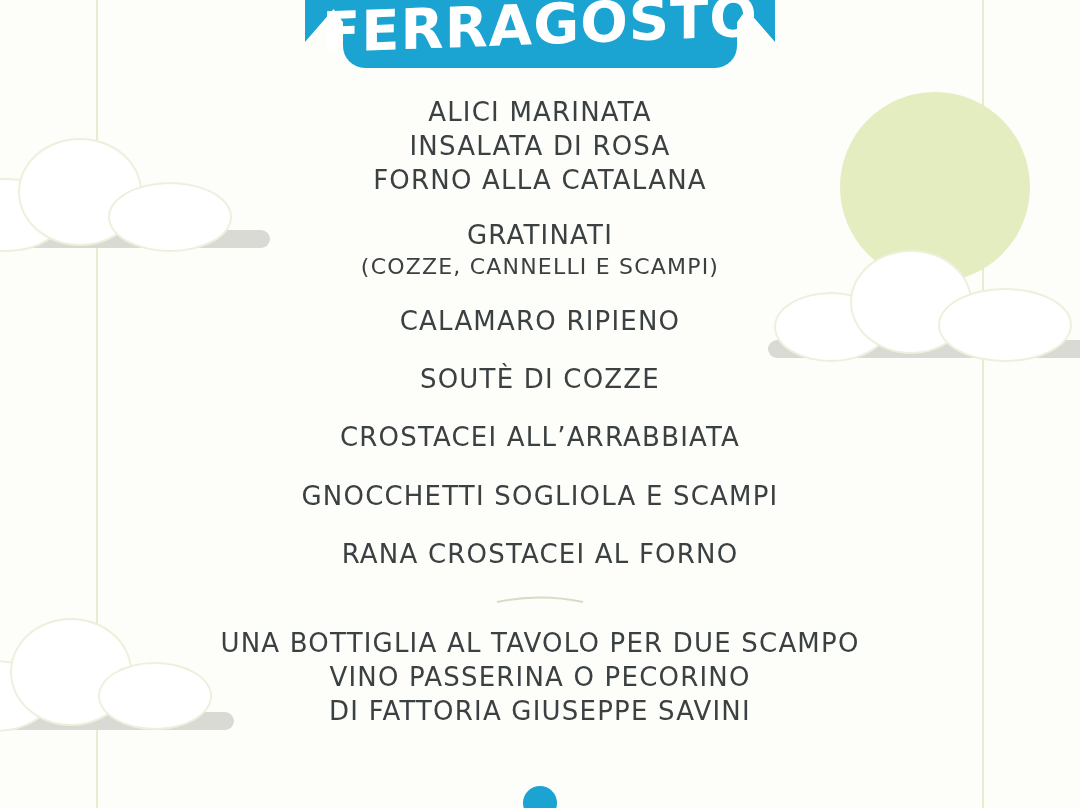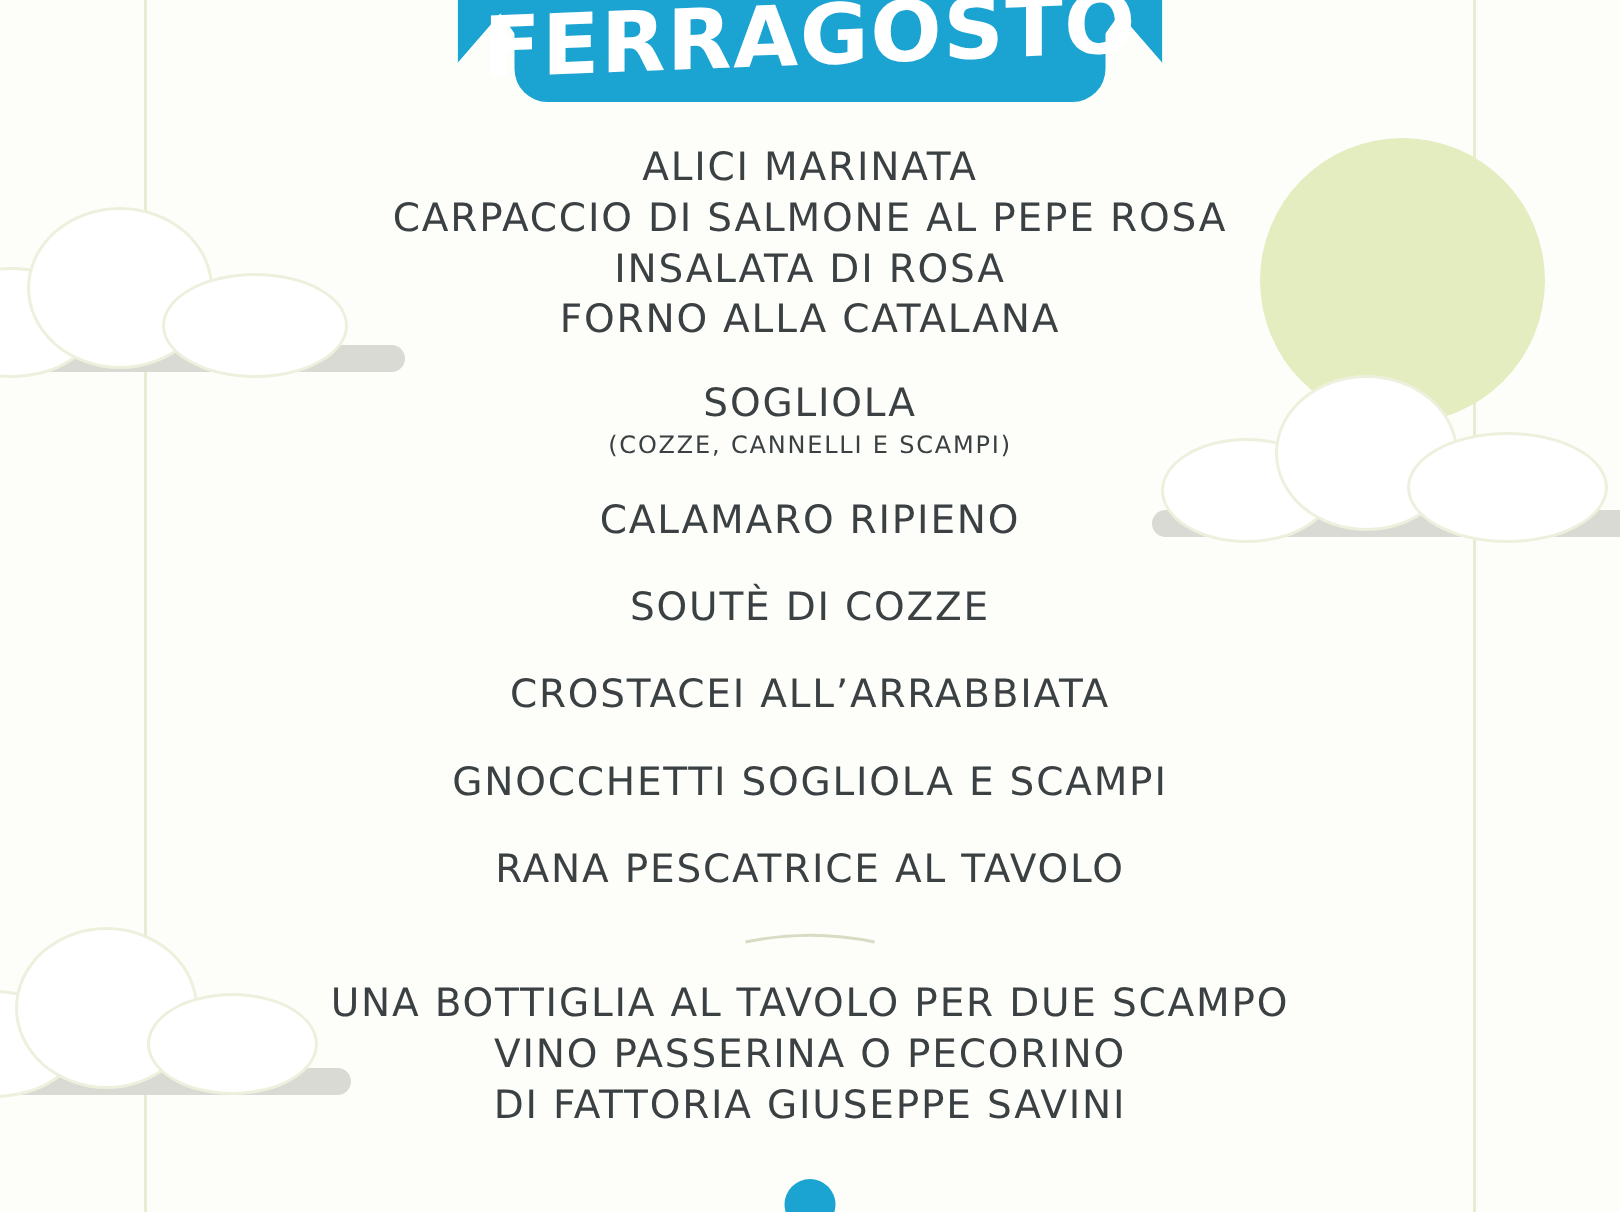--- a/index.html
+++ b/index.html
@@ -122,21 +122,21 @@
     text-align: center;
     color: #3b4043;
     font-family: "DejaVu Sans", sans-serif;
     font-size: 26px;
     letter-spacing: 1.2px;
     line-height: 1.32;
   }
   .group { margin-bottom: 22px; }
   .group .line { white-space: nowrap; }
   .group.tight .line { line-height: 1.3; }
-  .group .sub { font-size: 16px; }
+  .group .sub { font-size: 22px; }
 
   .spaced .line { margin-bottom: 24px; }
 
   .divider {
     margin: 16px auto 22px auto;
     width: 90px;
     height: 10px;
   }
   .divider svg { display: block; }
 
@@ -192,36 +192,35 @@
       <div class="fold r"></div>
       <div class="body"></div>
       <div class="title">FERRAGOSTO</div>
     </div>
   </div>
 
   <div class="menu">
 
     <div class="group tight">
       <div class="line">ALICI MARINATA</div>
-      <div class="line">CARPACCIO DI SALMONE AL PEPE ROSA</div>
       <div class="line">INSALATA DI ROSA</div>
       <div class="line">FORNO ALLA CATALANA</div>
     </div>
 
     <div class="group tight">
-      <div class="line">SOGLIOLA</div>
+      <div class="line">GRATINATI</div>
       <div class="line sub">(COZZE, CANNELLI E SCAMPI)</div>
     </div>
 
     <div class="group spaced">
       <div class="line">CALAMARO RIPIENO</div>
       <div class="line">SOUTÈ DI COZZE</div>
       <div class="line">CROSTACEI ALL’ARRABBIATA</div>
       <div class="line">GNOCCHETTI SOGLIOLA E SCAMPI</div>
-      <div class="line">RANA PESCATRICE AL TAVOLO</div>
+      <div class="line">RANA CROSTACEI AL FORNO</div>
     </div>
 
     <div class="divider">
       <svg width="90" height="10" viewBox="0 0 90 10">
         <path d="M2 7 Q45 -2 88 7" fill="none" stroke="#d7dcc2" stroke-width="2"></path>
       </svg>
     </div>
 
     <div class="group tight block">
       <div class="line">UNA BOTTIGLIA AL TAVOLO PER DUE SCAMPO</div>

